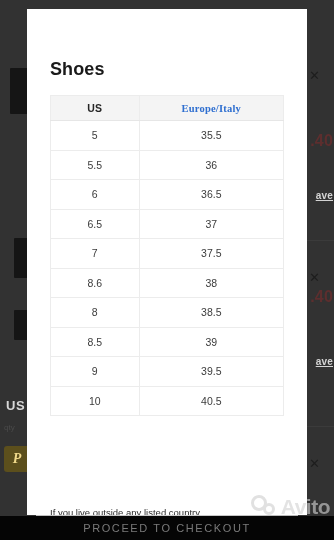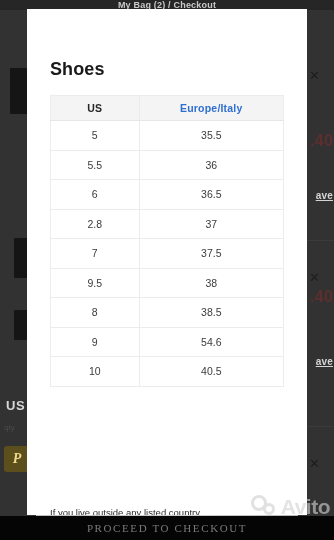--- a/index.html
+++ b/index.html
@@ -146,21 +146,20 @@
     left: 0; right: 0; bottom: 0;
     height: 24px;
     background: #050505;
     color: #7a7a7a;
     font-size: 11px;
     letter-spacing: 1.6px;
     line-height: 24px;
     text-align: center;
     white-space: nowrap;
     overflow: hidden;
-    font-family: Liberation Serif, serif;
   }
 
   .bg-ghost-line {
     position: absolute;
     left: 36px; right: 36px; bottom: 24px;
     height: 9px;
     background: linear-gradient(90deg,#d8d8d8 0%,#e8e8e8 60%,#cfcfcf 100%);
     opacity: .85;
   }
 
@@ -208,20 +207,21 @@
     background: #f4f4f4;
     font-weight: bold;
     font-size: 10.5px;
     color: #262626;
     height: 25px;
     border-bottom: 1px solid #e6e6e6;
     letter-spacing: .2px;
   }
   .size-table thead th.unit-active {
     color: #2f6fd0;
+    font-family: Liberation Serif, serif;
   }
 
   .size-table th.col-us,
   .size-table td.col-us { width: 38%; }
   .size-table th.col-eu,
   .size-table td.col-eu { width: 62%; }
 
   .modal-footnote {
     position: absolute;
     left: 23px;
@@ -262,21 +262,20 @@
     font-family: "Liberation Sans", sans-serif;
   }
 </style>
 </head>
 <body>
 
 <div id="screen">
 
   <div class="bg-layer">
 
-    <div class="bg-topbar">My Bag (2) / Checkout</div>
 
     <div class="bg-col-left">
       <div class="bg-thumb t1"></div>
       <div class="bg-thumb t2"></div>
       <div class="bg-thumb t3"></div>
     </div>
 
     <div class="bg-us-label">US</div>
     <div class="bg-subtext">qty</div>
     <div class="bg-paypal">P</div>
@@ -316,38 +315,42 @@
         </tr>
         <tr>
           <td class="col-us">5.5</td>
           <td class="col-eu">36</td>
         </tr>
         <tr>
           <td class="col-us">6</td>
           <td class="col-eu">36.5</td>
         </tr>
         <tr>
-          <td class="col-us">2.8</td>
+          <td class="col-us">6.5</td>
           <td class="col-eu">37</td>
         </tr>
         <tr>
           <td class="col-us">7</td>
           <td class="col-eu">37.5</td>
         </tr>
         <tr>
-          <td class="col-us">9.5</td>
+          <td class="col-us">8.6</td>
           <td class="col-eu">38</td>
         </tr>
         <tr>
           <td class="col-us">8</td>
           <td class="col-eu">38.5</td>
         </tr>
         <tr>
+          <td class="col-us">8.5</td>
+          <td class="col-eu">39</td>
+        </tr>
+        <tr>
           <td class="col-us">9</td>
-          <td class="col-eu">54.6</td>
+          <td class="col-eu">39.5</td>
         </tr>
         <tr>
           <td class="col-us">10</td>
           <td class="col-eu">40.5</td>
         </tr>
       </tbody>
     </table>
 
     <div class="modal-footnote">If you live outside any listed country...</div>
   </div>

